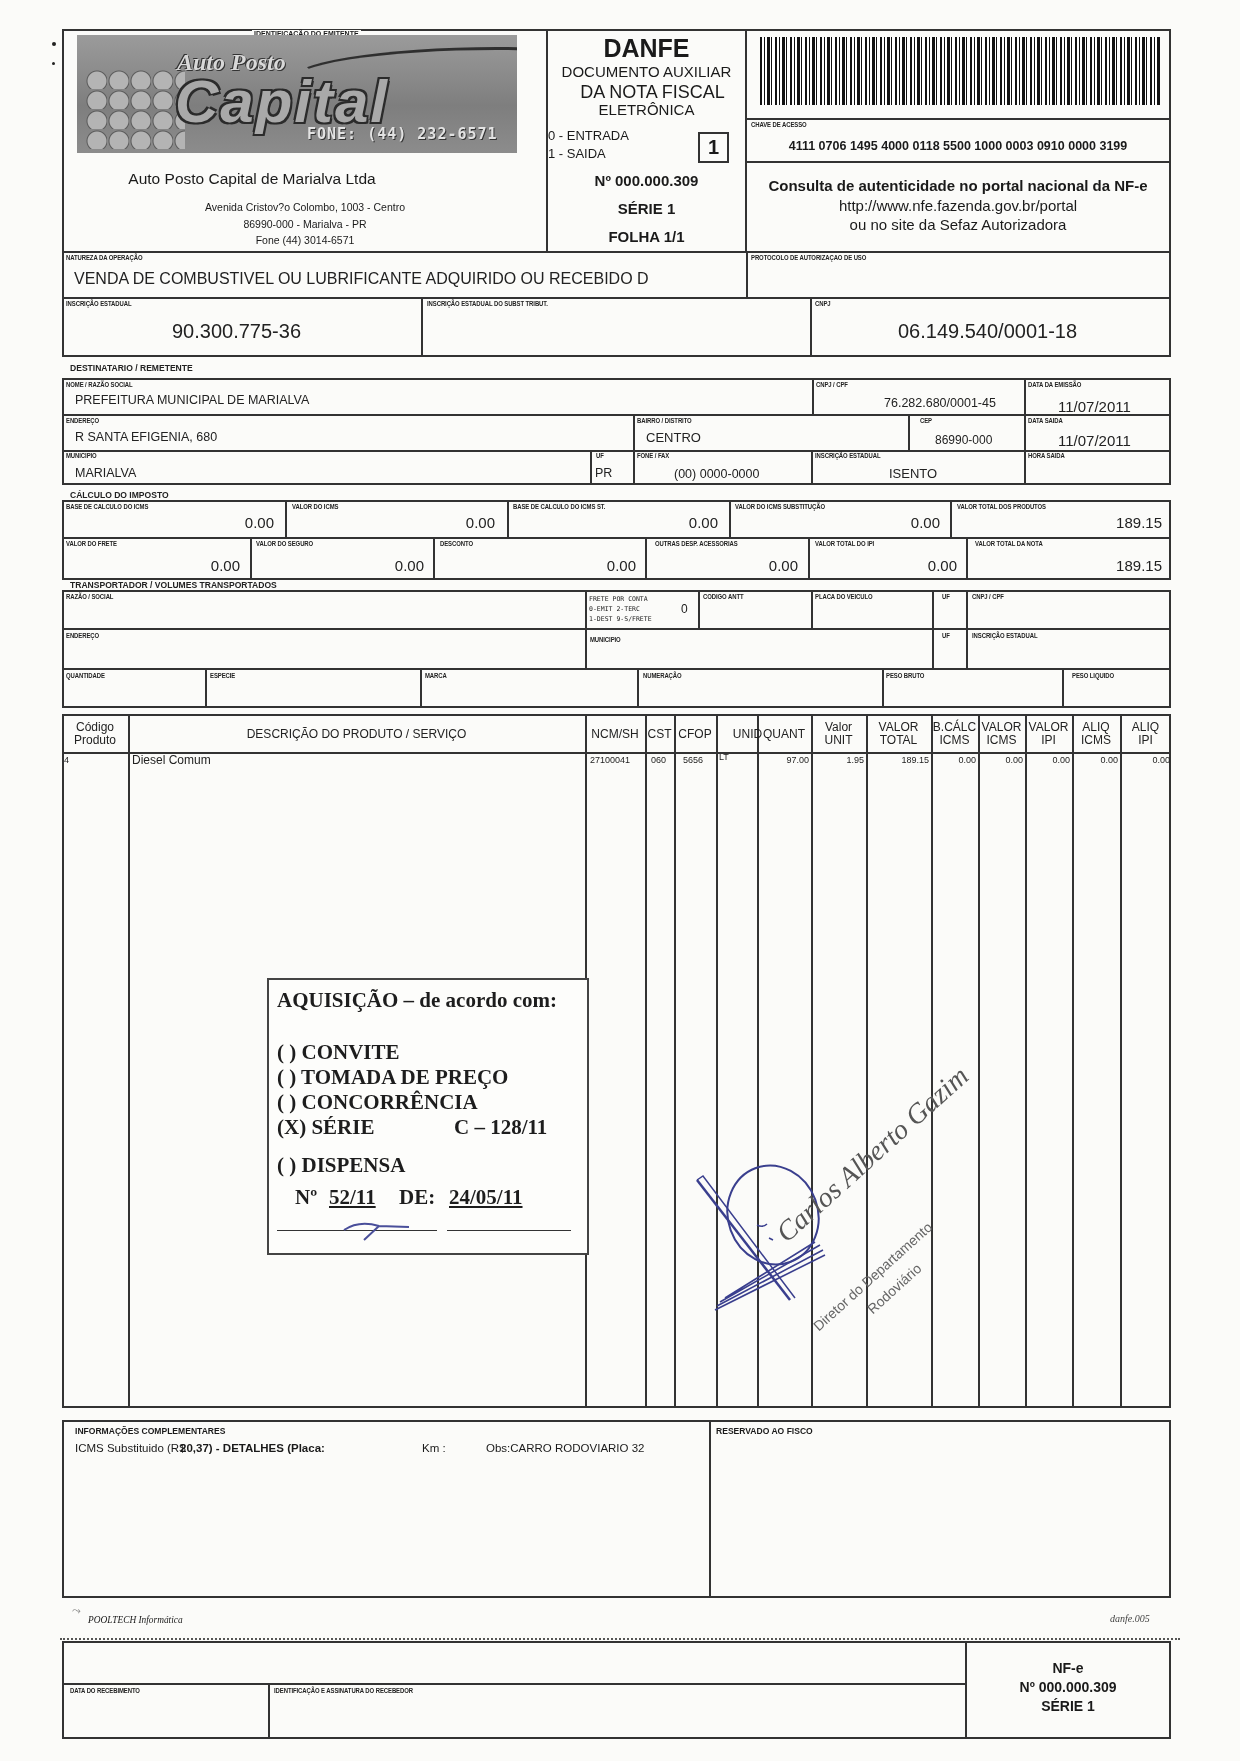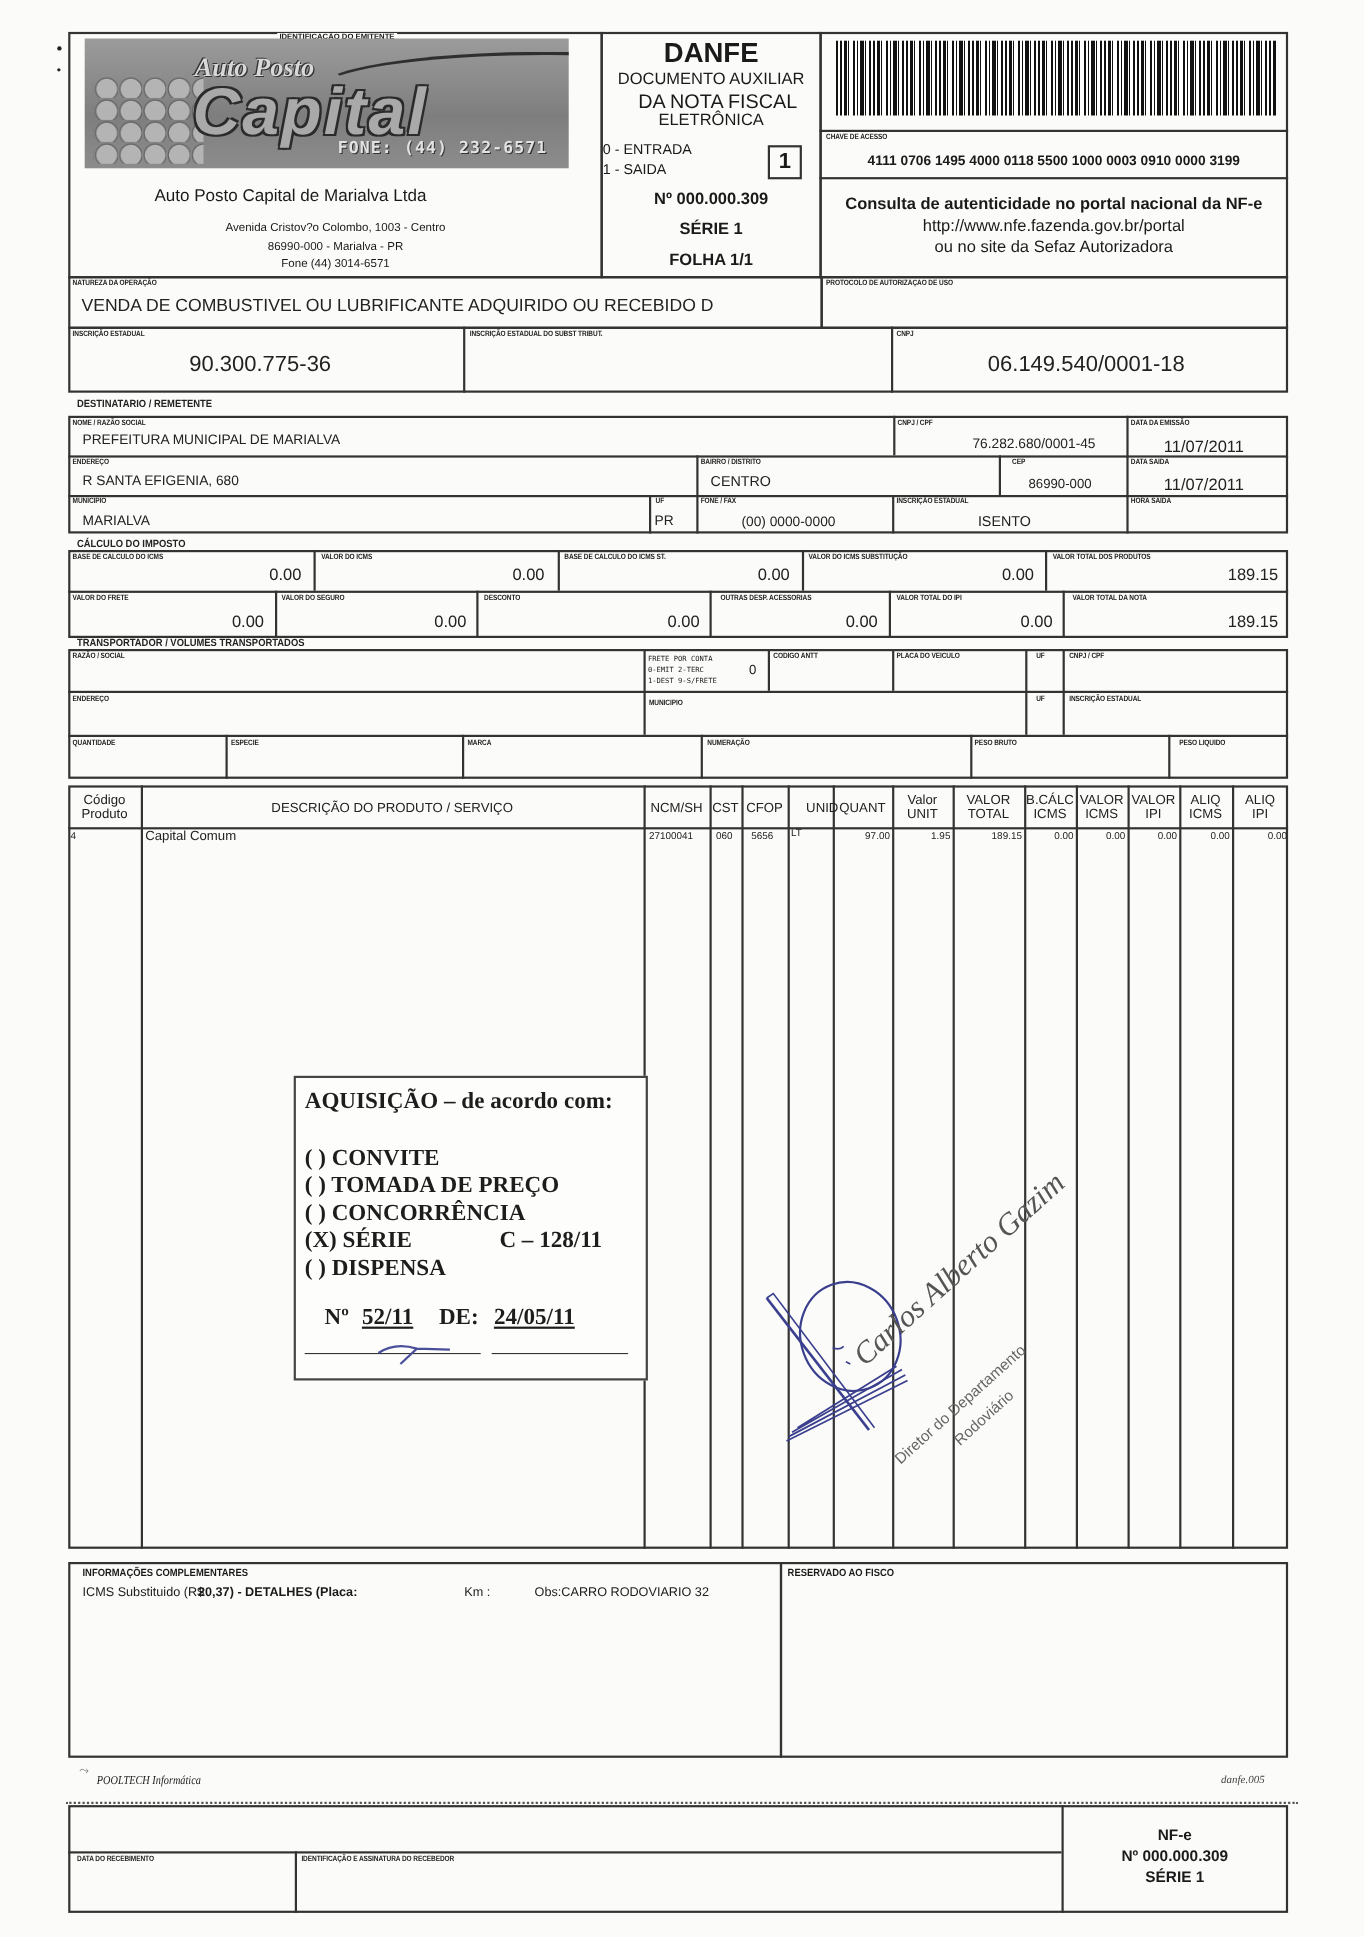--- a/index.html
+++ b/index.html
@@ -38,21 +38,21 @@
 
   <div class="box" style="left:62px; top:29px; width:486px; height:224px;"></div>
   <div class="abs" style="left:252px; top:30px; font-size:7px; font-weight:bold; background:#fbfbf9; padding:0 2px;">IDENTIFICAÇÃO DO EMITENTE</div>
   <div class="logo">
     <div class="grapes"></div>
     <div class="swoosh"></div>
     <div class="autoposto">Auto Posto</div>
     <div class="capital">Capital</div>
     <div class="fone">FONE: (44) 232-6571</div>
   </div>
-  <div class="abs center" style="left:62px; width:404px; top:170px; font-size:15.5px;">Auto Posto Capital de Marialva Ltda</div>
+  <div class="abs center" style="left:50px; width:404px; top:170px; font-size:15.5px;">Auto Posto Capital de Marialva Ltda</div>
   <div class="abs center" style="left:62px; width:486px; top:201px; font-size:10.5px;">Avenida Cristov?o Colombo, 1003 - Centro</div>
   <div class="abs center" style="left:62px; width:486px; top:218px; font-size:10.5px;">86990-000 - Marialva - PR</div>
   <div class="abs center" style="left:62px; width:486px; top:234px; font-size:10.5px;">Fone (44) 3014-6571</div>
 
   <div class="box" style="left:546px; top:29px; width:201px; height:224px;"></div>
   <div class="abs center" style="left:546px; width:201px; top:34px; font-size:25px; font-weight:bold;">DANFE</div>
   <div class="abs center" style="left:546px; width:201px; top:63px; font-size:15px;">DOCUMENTO AUXILIAR</div>
   <div class="abs center" style="left:546px; width:213px; top:82px; font-size:18px;">DA NOTA FISCAL</div>
   <div class="abs center" style="left:546px; width:201px; top:101px; font-size:15px;">ELETRÔNICA</div>
   <div class="abs" style="left:548px; top:128px; font-size:13px;">0 - ENTRADA</div>
@@ -238,21 +238,21 @@
 ICMS</div>
   <div class="prod-head" style="left:1025px; width:47px; white-space:pre-line;">VALOR
 IPI</div>
   <div class="prod-head" style="left:1072px; width:48px; white-space:pre-line;">ALIQ
 ICMS</div>
   <div class="prod-head" style="left:1120px; width:51px; white-space:pre-line;">ALIQ
 IPI</div>
 
   <div>
     <div class="prod-cell" style="left:64px;">4</div>
-    <div class="prod-cell" style="left:132px; font-size:12px; top:753px;">Capital Comum</div>
+    <div class="prod-cell" style="left:132px; font-size:12px; top:753px;">Diesel Comum</div>
     <div class="prod-cell" style="left:590px;">27100041</div>
     <div class="prod-cell" style="left:651px;">060</div>
     <div class="prod-cell" style="left:683px;">5656</div>
     <div class="prod-cell" style="left:719px; top:752px;">LT</div>
     <div class="prod-cell right" style="left:757px; width:52px;">97.00</div>
     <div class="prod-cell right" style="left:811px; width:53px;">1.95</div>
     <div class="prod-cell right" style="left:866px; width:63px;">189.15</div>
     <div class="prod-cell right" style="left:931px; width:45px;">0.00</div>
     <div class="prod-cell right" style="left:978px; width:45px;">0.00</div>
     <div class="prod-cell right" style="left:1025px; width:45px;">0.00</div>
@@ -260,21 +260,21 @@
     <div class="prod-cell right" style="left:1120px; width:50px;">0.00</div>
   </div>
 
   <div class="stamp">
     <div class="t" style="top:8px;">AQUISIÇÃO – de acordo com:</div>
     <div class="t" style="top:60px;">( ) CONVITE</div>
     <div class="t" style="top:85px;">( ) TOMADA DE PREÇO</div>
     <div class="t" style="top:110px;">( ) CONCORRÊNCIA</div>
     <div class="t" style="top:135px;">(X) SÉRIE</div>
     <div class="t" style="left:185px; top:135px;">C – 128/11</div>
-    <div class="t" style="top:160px;">( ) DISPENSA</div>
+    <div class="t" style="top:173px;">( ) DISPENSA</div>
     <div class="t" style="left:26px; top:205px;">Nº</div>
     <div class="t" style="left:60px; top:205px; text-decoration:underline;">52/11</div>
     <div class="t" style="left:130px; top:205px;">DE:</div>
     <div class="t" style="left:180px; top:205px; text-decoration:underline;">24/05/11</div>
     <div class="abs" style="left:8px; top:250px; width:160px; border-top:1.5px solid #333;"></div>
     <div class="abs" style="left:178px; top:250px; width:124px; border-top:1.5px solid #333;"></div>
     <svg class="sig" style="left:70px; top:232px;" width="80" height="30" viewBox="0 0 80 30">
       <path d="M5 18 Q20 8 40 14 L70 15 M40 14 L25 28" stroke="#4a4f9a" stroke-width="2" fill="none"></path>
     </svg>
   </div>

